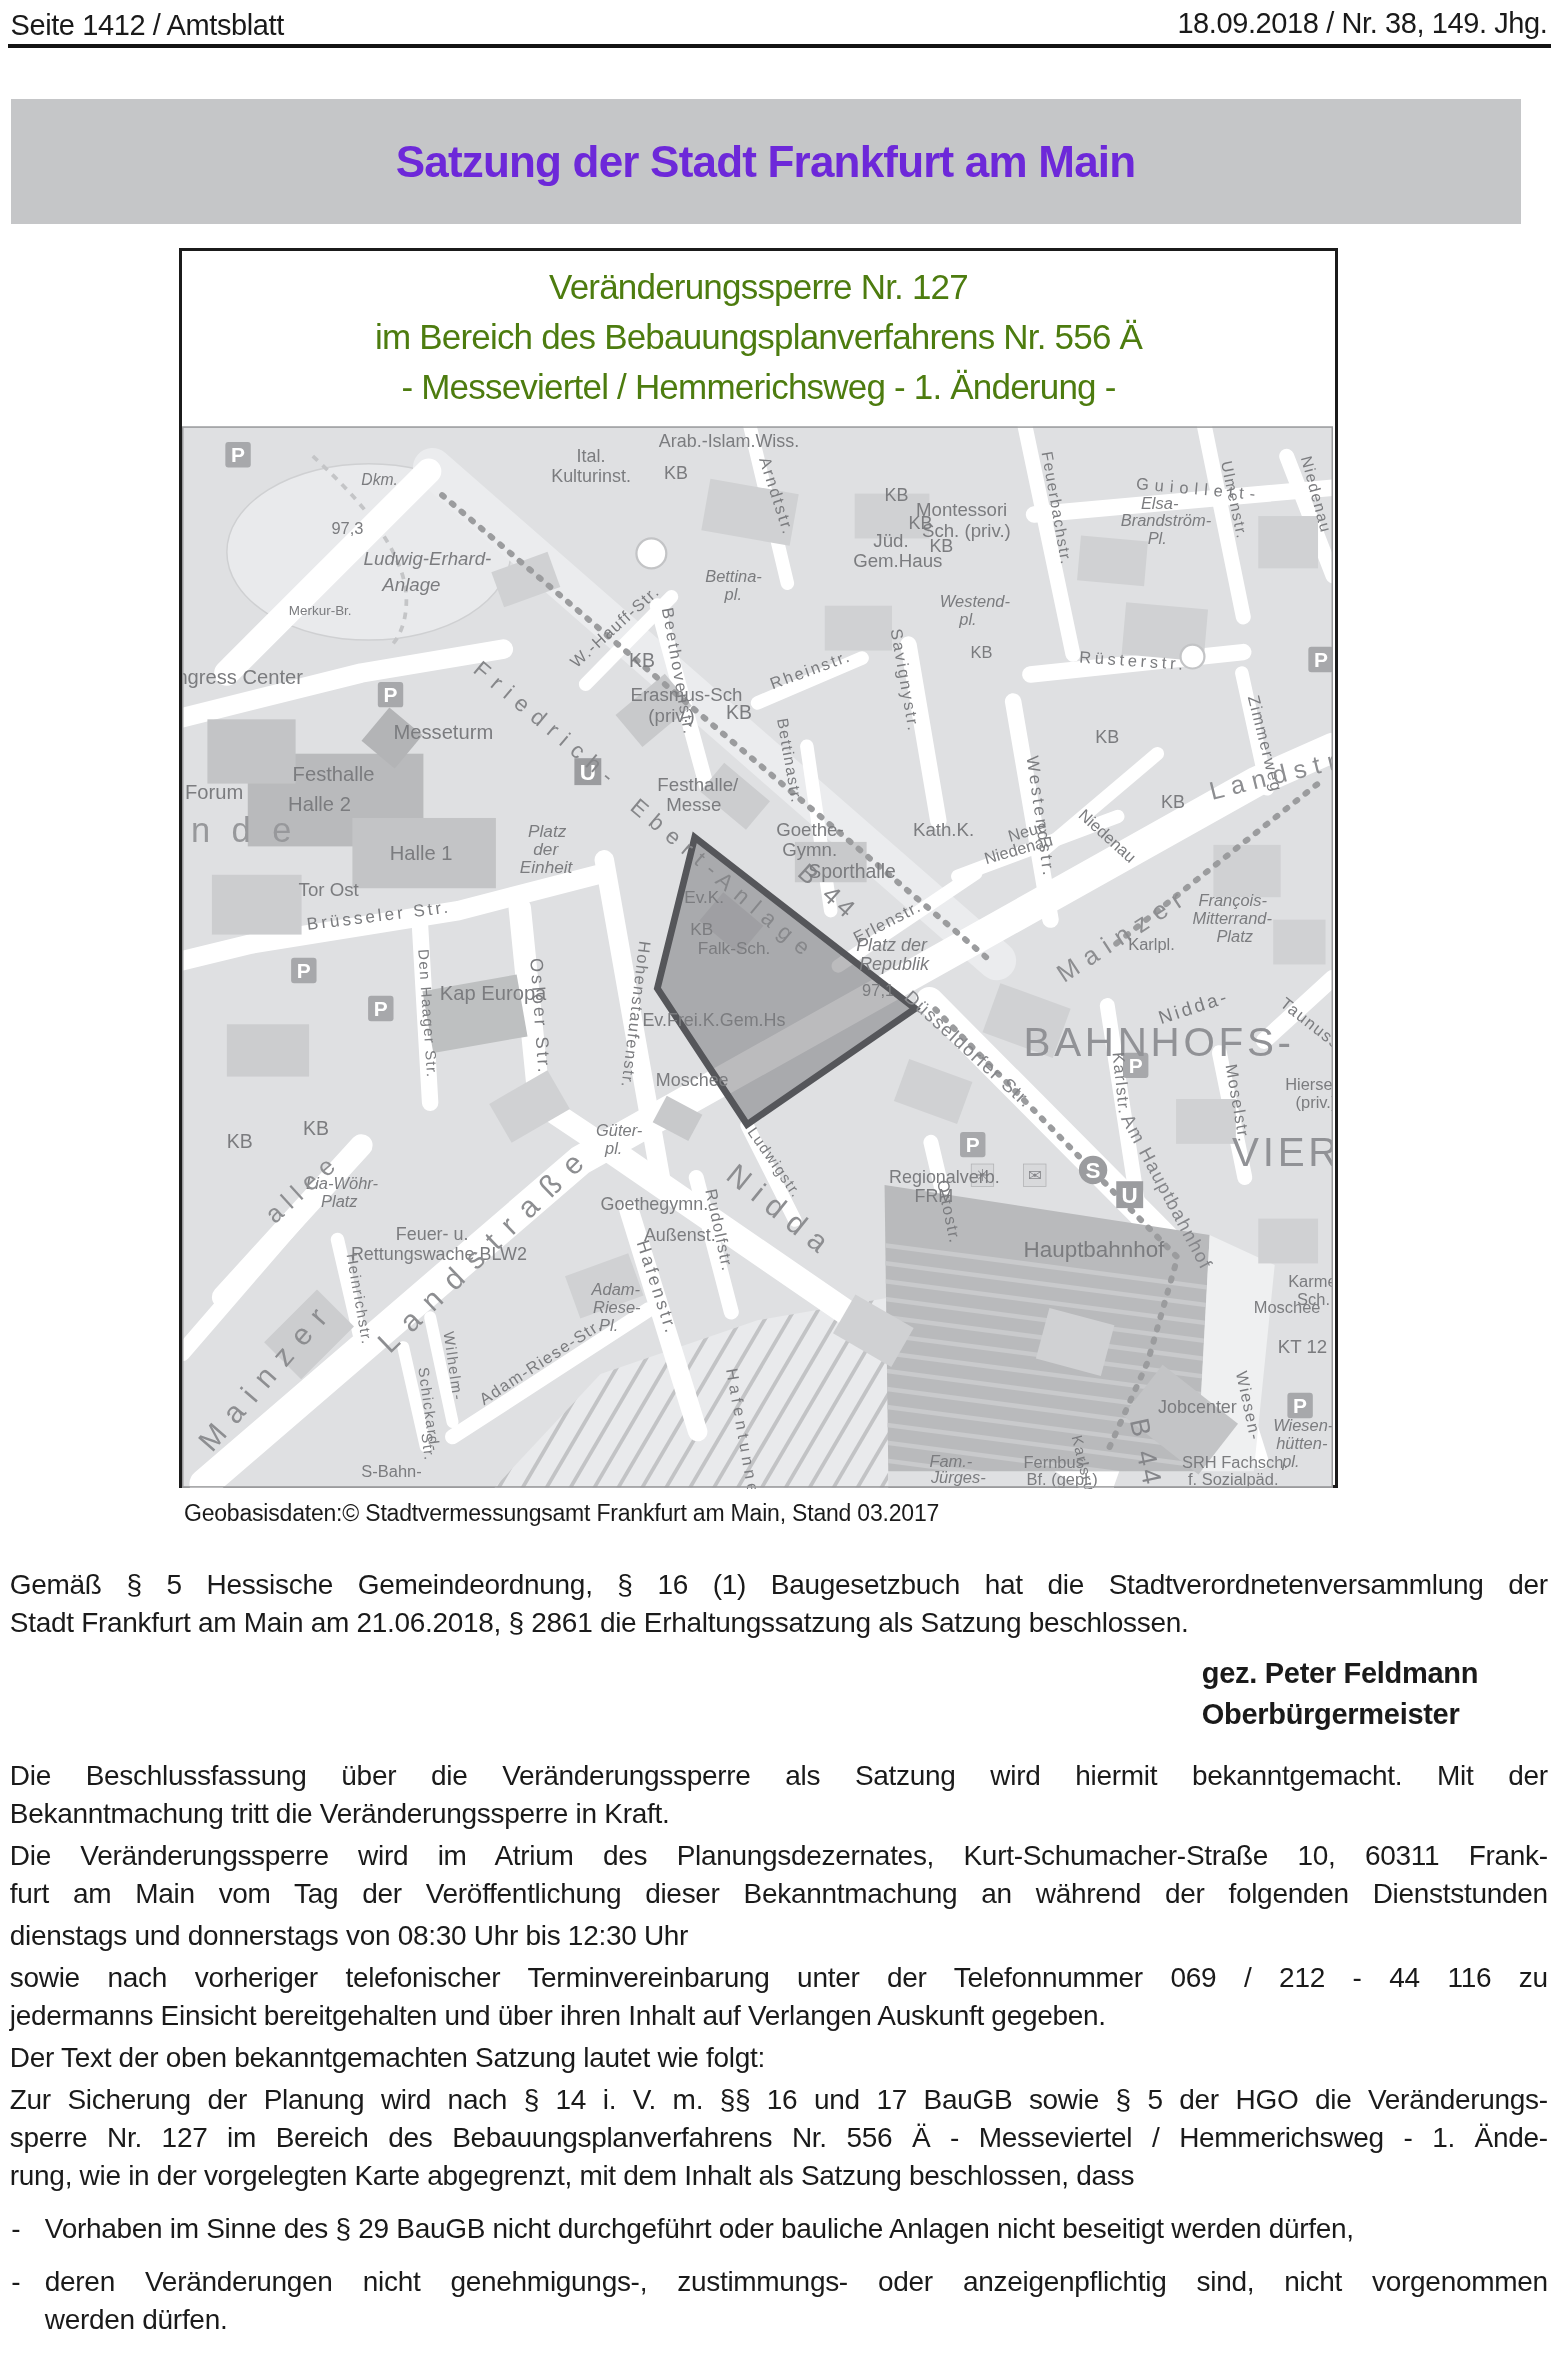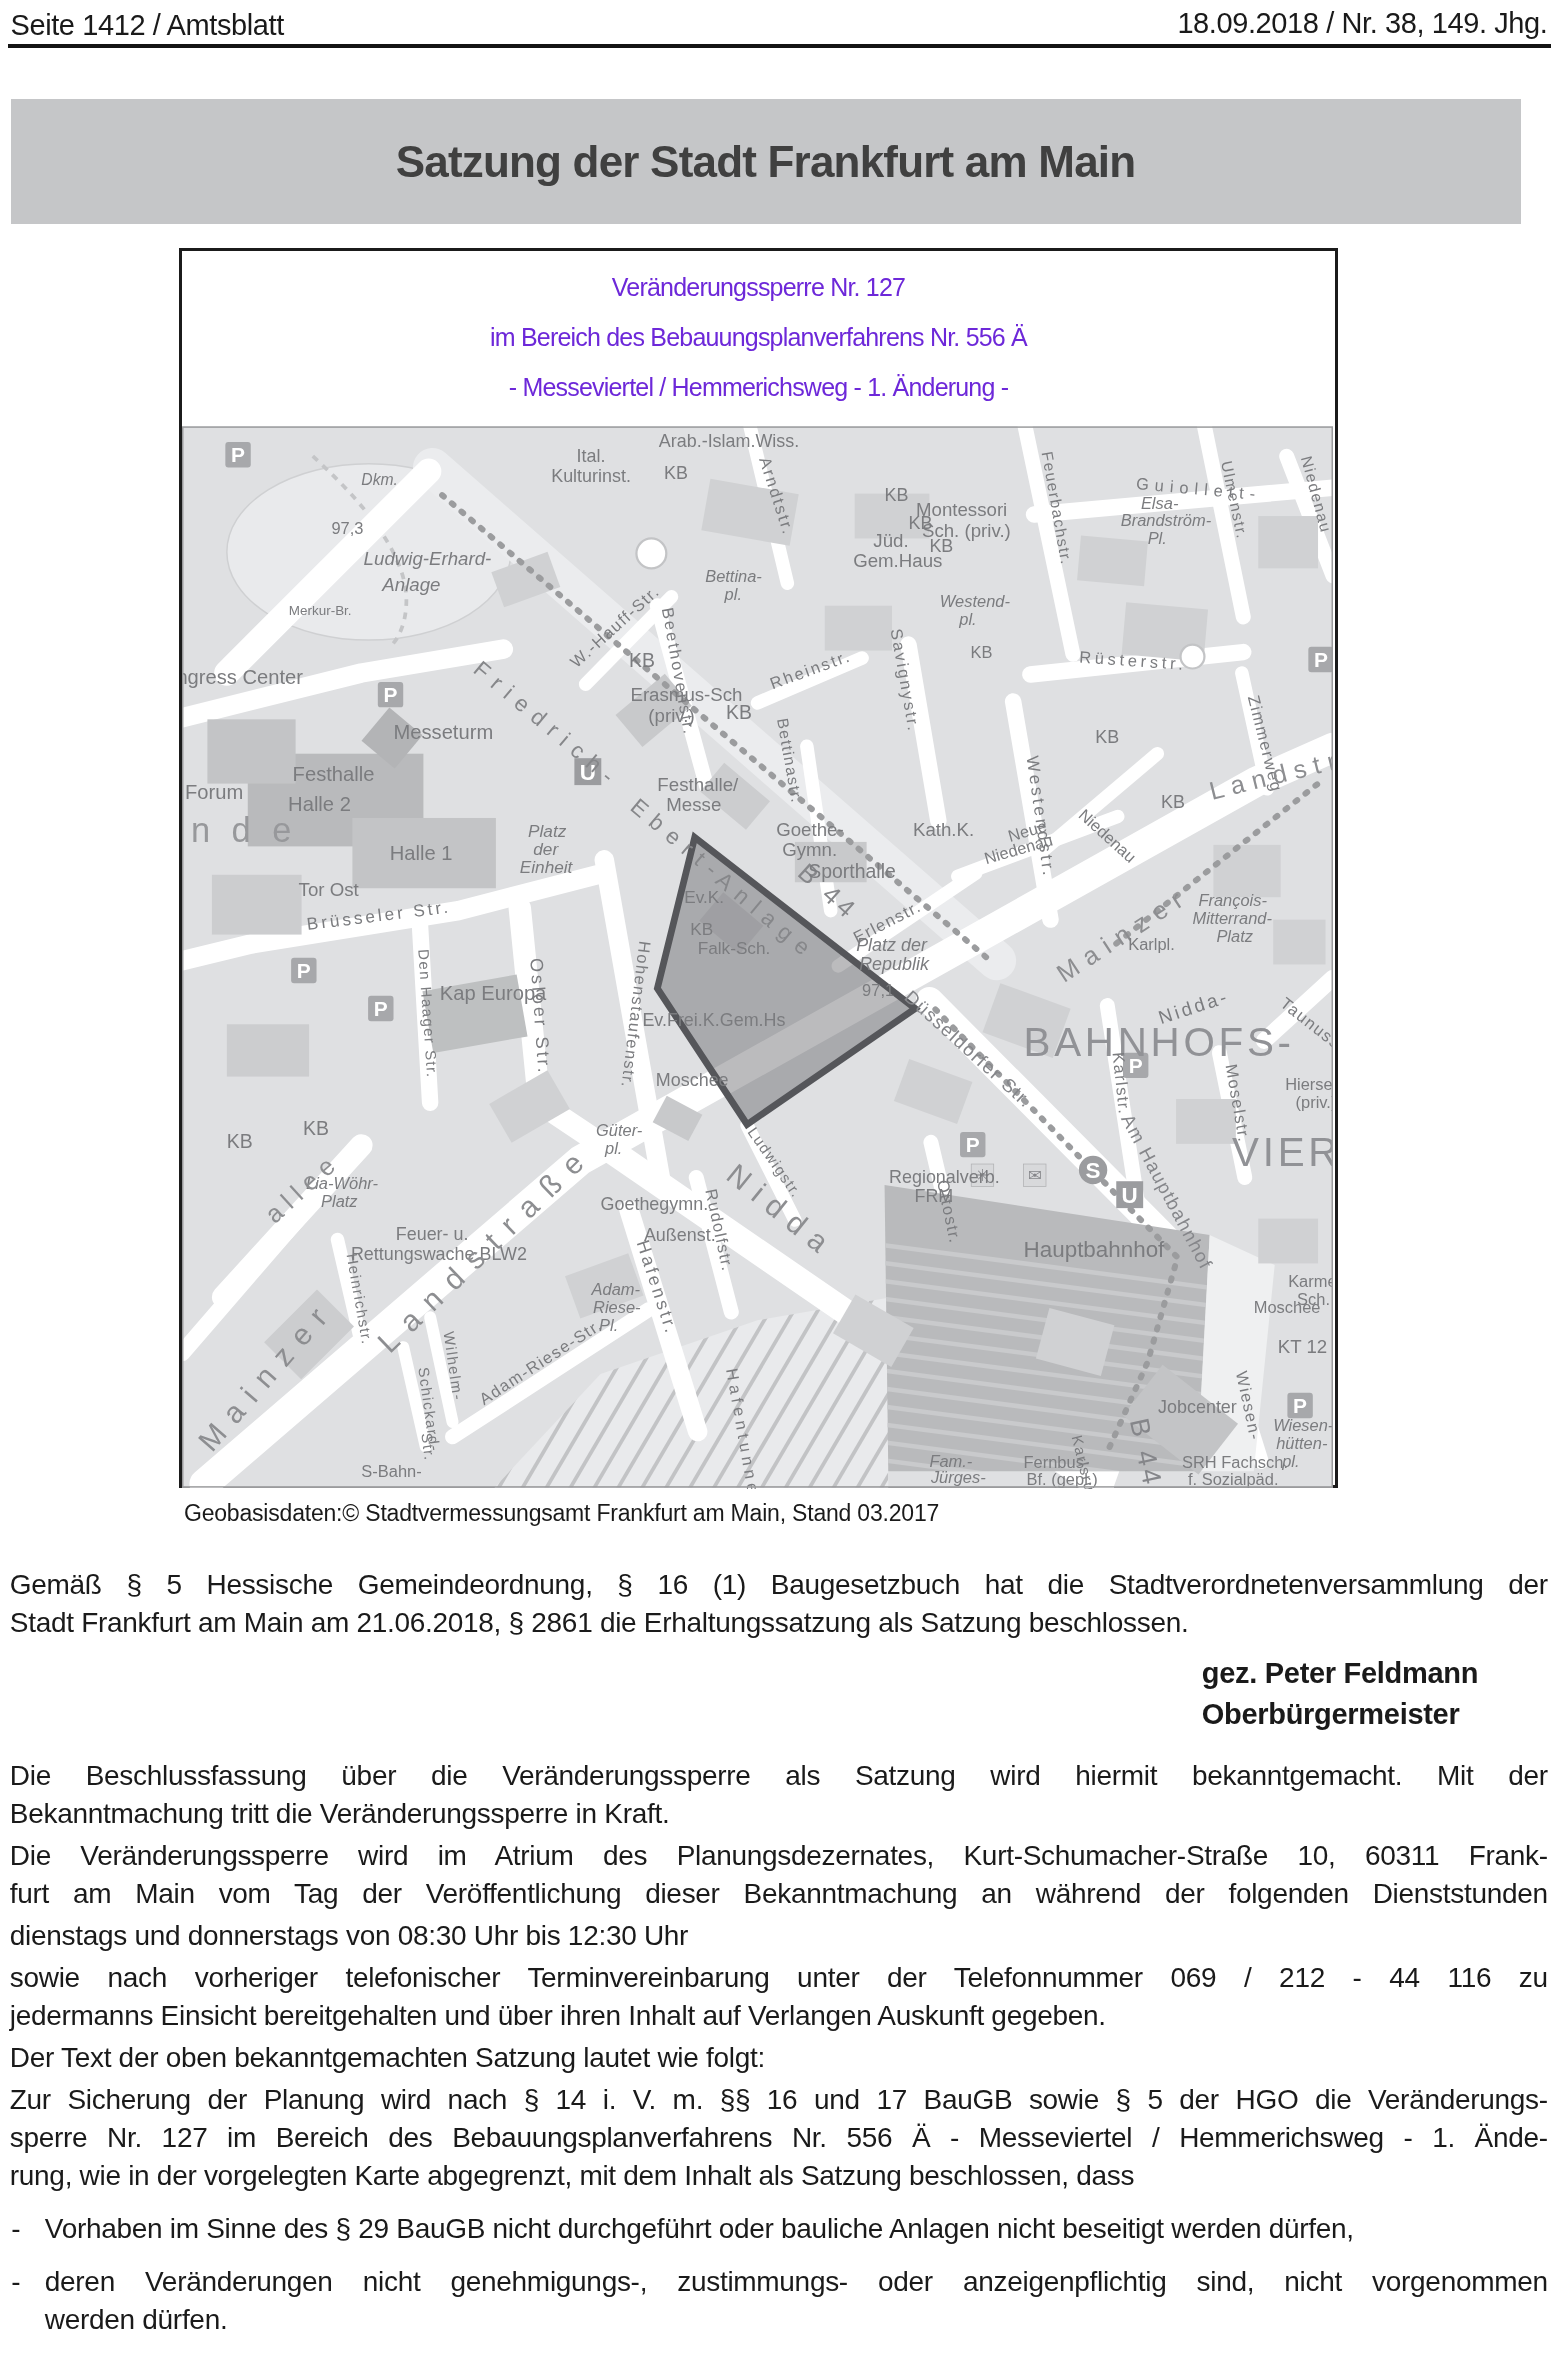--- a/index.html
+++ b/index.html
@@ -3,25 +3,25 @@
 <meta charset="utf-8">
 <style>
   html,body{margin:0;padding:0;background:#fff;}
   .page{position:relative;width:1558px;height:2377px;background:#ffffff;overflow:hidden;
         font-family:"Liberation Sans",sans-serif;color:#1a1a1a;}
   .hdr-left{position:absolute;left:10.5px;top:9px;font-size:29px;letter-spacing:-0.4px;}
   .hdr-right{position:absolute;right:10.5px;top:7px;font-size:29px;letter-spacing:-0.4px;}
   .hdr-rule{position:absolute;left:7.5px;right:7.5px;top:44px;height:3.8px;background:#141414;}
   .banner{position:absolute;left:10.5px;top:99px;width:1510px;height:125px;background:#c5c6c8;
           display:flex;align-items:center;justify-content:center;}
-  .banner-title{font-size:44px;font-weight:bold;letter-spacing:-0.8px;color:#404040;}
+  .banner-title{font-size:44px;font-weight:bold;letter-spacing:-0.8px;color:#6d28d9;}
   .mapbox{position:absolute;left:179px;top:248px;width:1159px;height:1240px;border:3.8px solid #1b1b1b;
           box-sizing:border-box;background:#fff;}
   .map-titles{height:163px;padding-top:10.5px;text-align:center;}
-  .mt{font-size:25px;letter-spacing:-0.8px;line-height:50px;color:#6d28d9;}
+  .mt{font-size:35px;letter-spacing:-0.8px;line-height:50px;color:#4d7c0f;}
   svg.map{display:block;width:1151px;height:1064px;}
   .caption{position:absolute;left:184px;top:1500px;font-size:23px;letter-spacing:-0.2px;}
   .bodycol{position:absolute;left:9.8px;top:1550px;width:1538px;font-size:28px;line-height:38px;
            letter-spacing:-0.3px;}
   .para{margin-top:4px;}
   .para.first{margin-top:16px;}
   .para.gap-lg{margin-top:22.6px;}
   .bl{white-space:normal;}
   .bl.j{text-align:justify;text-align-last:justify;}
   .bl.l{text-align:left;}

